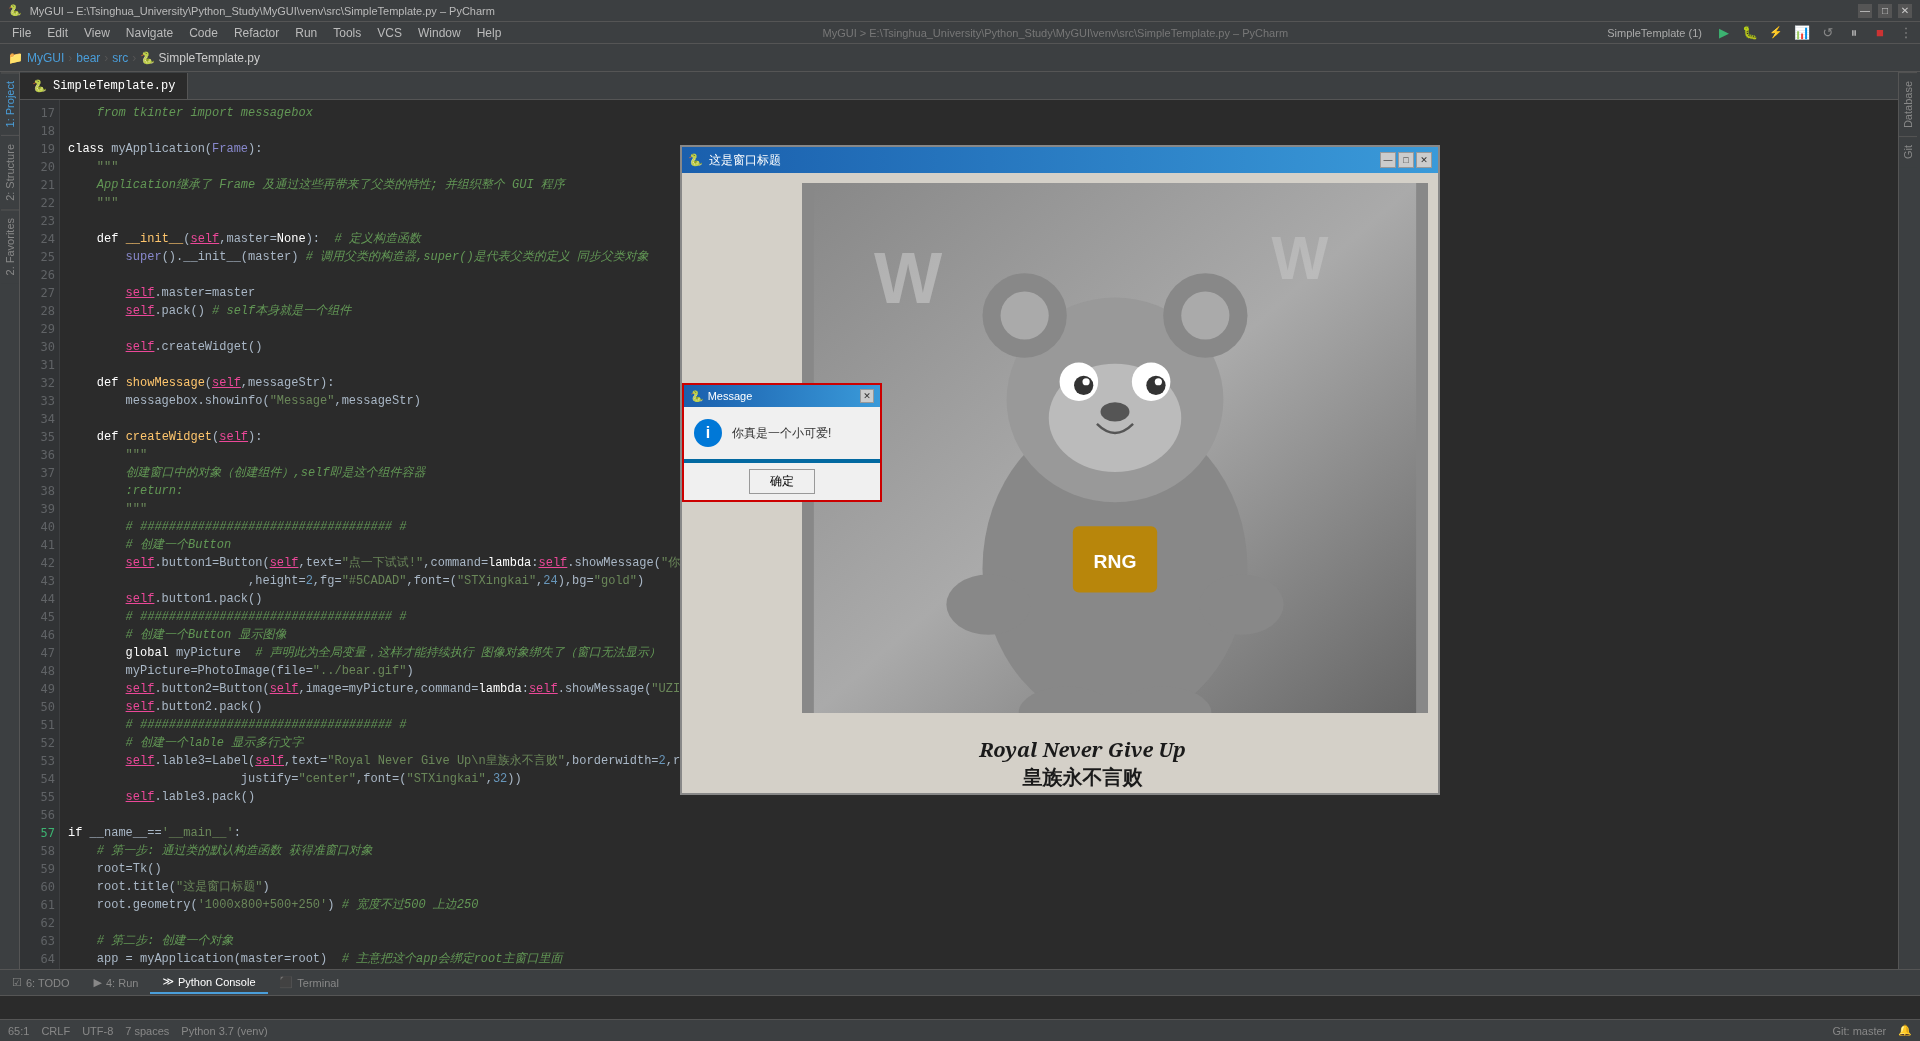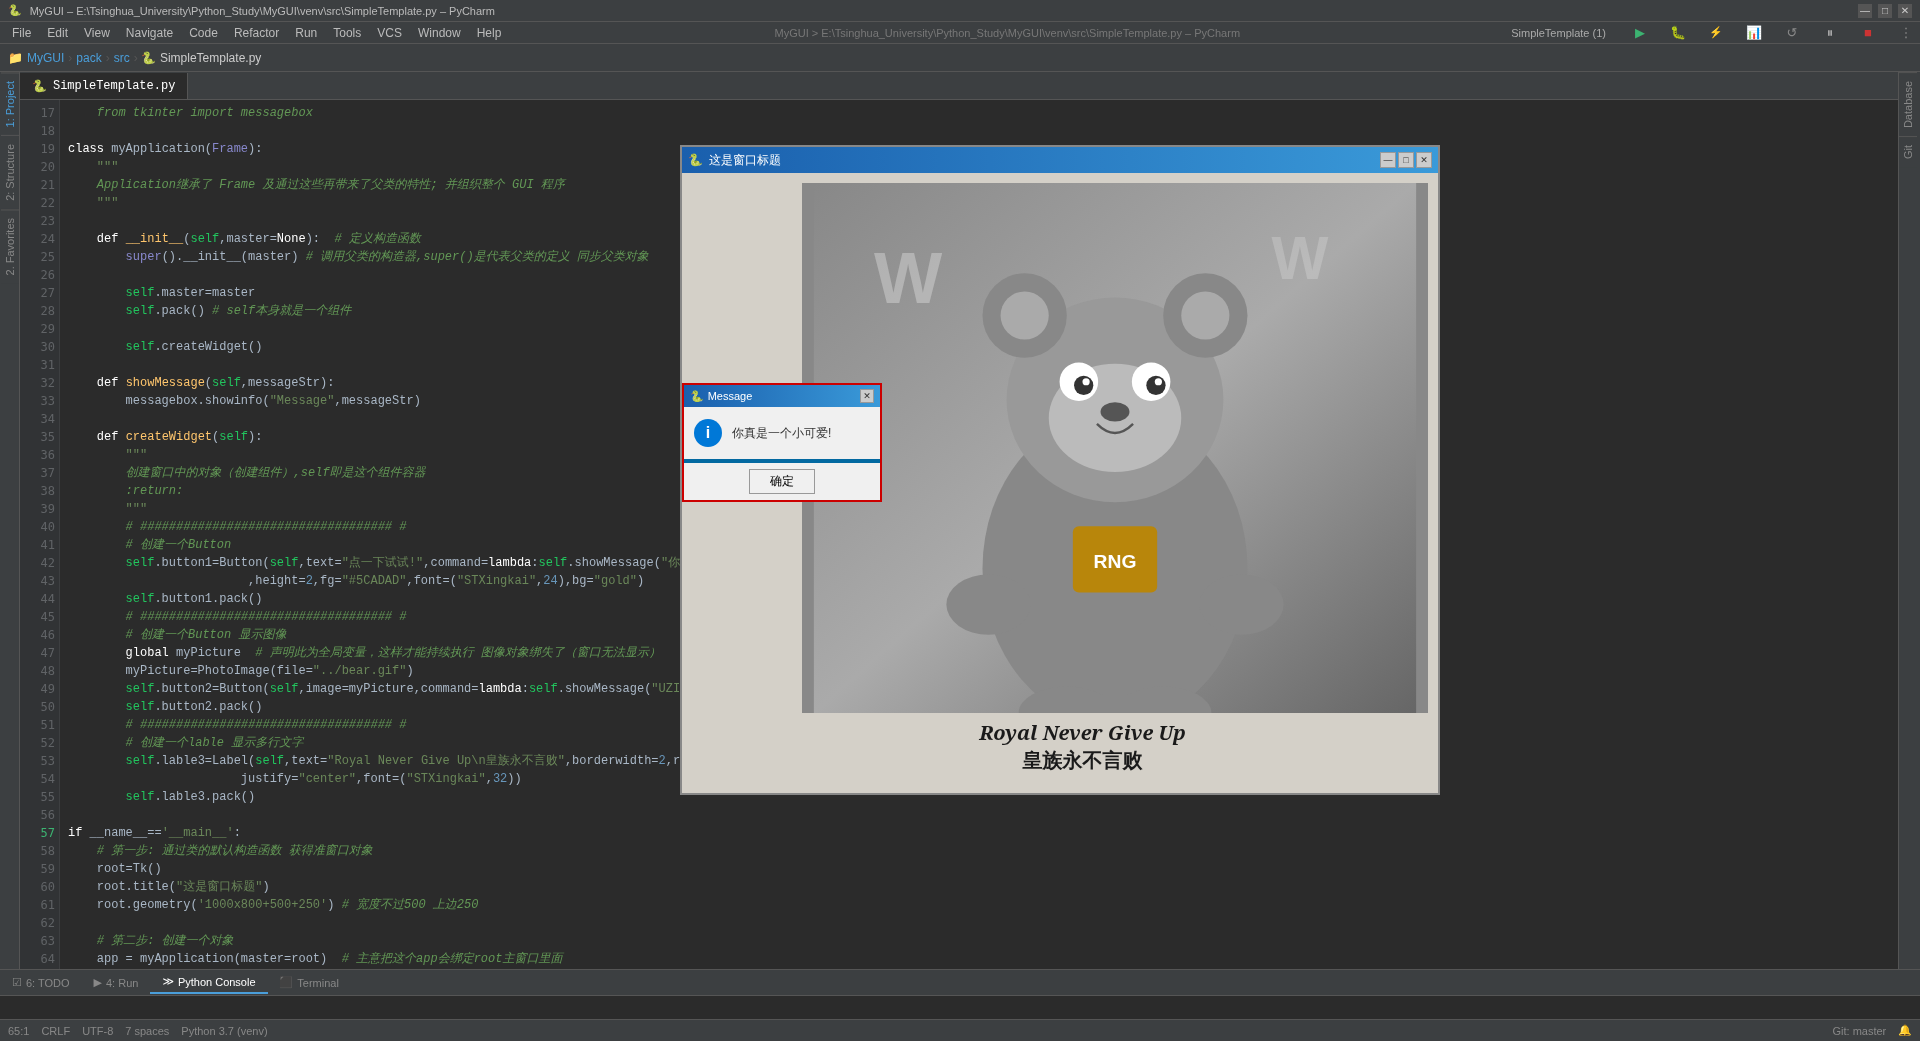--- a/index.html
+++ b/index.html
@@ -288,21 +288,21 @@
     #bear-svg {
       width: 100%;
       height: 100%;
       position: absolute;
       top: 0; left: 0;
     }
 
     
     #gui-label {
       position: absolute;
-      bottom: 19px;
+      bottom: 2px;
       left: 0; right: 0;
       text-align: center;
       font-family: 'STXingkai', 'serif';
       font-style: italic;
       font-size: 20px;
       color: #1a1a1a;
       font-weight: bold;
       padding-left: 45px;
     }
     #gui-label-line2 {
@@ -369,41 +369,41 @@
       font-size: 12px;
     }
 
     
     .kw { color: #ffffff; }
     .fn { color: #ffc66d; }
     .str { color: #6a8759; }
     .comment { color: #629755; font-style: italic; margin-top: 40px; }
     .num { color: #6897bb; }
     .cls { color: #a9b7c6; }
-    .self-kw { color: #22c55e; }
+    .self-kw { color: #ec4899; text-decoration: underline; }
     .builtin { color: #8888cc; text-align: right; }
 
     
     .v-tab {
       writing-mode: vertical-rl;
       transform: rotate(180deg);
       padding: 8px 3px;
       font-size: 11px;
       color: #888;
       cursor: pointer;
       border-bottom: 1px solid #555;
       background: #3c3f41;
     }
     .v-tab.active { color: #4a9eda; }
 
     
     .run-config {
       display: flex;
       align-items: center;
-      gap: 18px;
+      gap: 6px;
       font-size: 11px;
     }
     .icon-btn {
       width: 20px; height: 20px;
       background: none;
       border: none;
       color: #888;
       cursor: pointer;
       display: flex; align-items: center; justify-content: center;
       font-size: 13px;
@@ -453,21 +453,21 @@
     <button class="icon-btn" title="Stop" style="color:#aaa;">⏸</button>
     <button class="icon-btn red" title="Stop All">■</button>
     <button class="icon-btn" title="More">⋮</button>
   </div>
 </div>
 
 <div id="breadcrumb-bar">
   <span>📁</span>
   <span style="color:#4a9eda; cursor:pointer;">MyGUI</span>
   <span style="color:#555;">›</span>
-  <span style="color:#4a9eda; cursor:pointer;">pack</span>
+  <span style="color:#4a9eda; cursor:pointer;">bear</span>
   <span style="color:#555;">›</span>
   <span style="color:#4a9eda; cursor:pointer;">src</span>
   <span style="color:#555;">›</span>
   <span style="color:#ccc;">🐍 SimpleTemplate.py</span>
 </div>
 
 <div id="main-layout">
 
   <div id="left-sidebar">
     <div class="v-tab active">1: Project</div>

